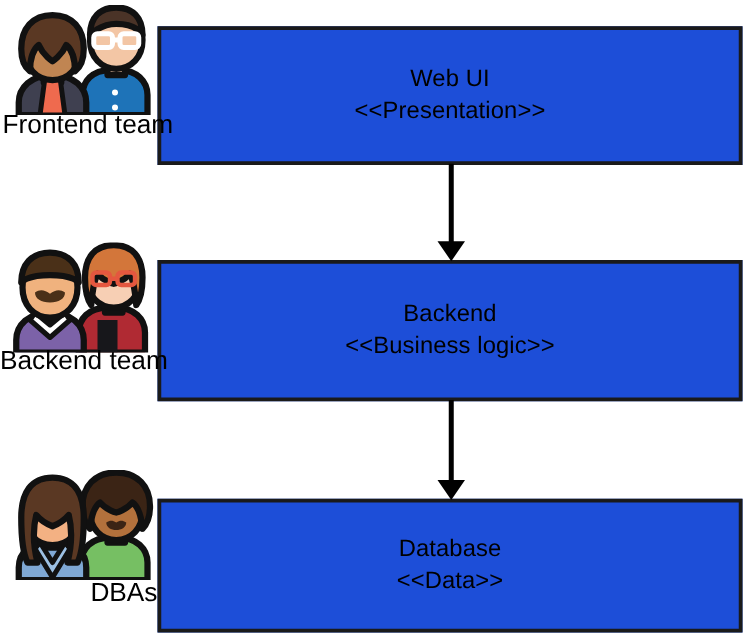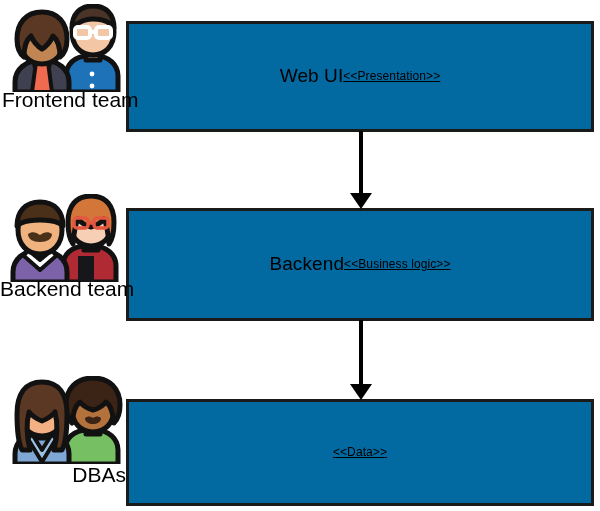--- a/index.html
+++ b/index.html
@@ -13,37 +13,36 @@
     position: relative;
     overflow: hidden;
     font-family: "Liberation Sans", sans-serif;
     color: #000000;
   }
 
   
   .layer-box {
     position: absolute;
     box-sizing: border-box;
-    background: #0369a1;
+    background: #1d4ed8;
     border: 3px solid #1a1a1a;
     display: flex;
-    flex-direction: row;
+    flex-direction: column;
     align-items: center;
     justify-content: center;
     text-align: center;
     line-height: 1.28;
   }
   .layer-title {
     font-size: 19px;
     letter-spacing: .1px;
   }
   .layer-stereotype {
-    font-size: 12px;
+    font-size: 19px;
     letter-spacing: .1px;
-    text-decoration: underline;
   }
 
   #box-web-ui      { left: 126px; top: 21px;  width: 468px; height: 111px; }
   #box-backend     { left: 126px; top: 208px; width: 468px; height: 113px; }
   #box-database    { left: 126px; top: 399px; width: 468px; height: 107px; }
 
   
   .arrow {
     position: absolute;
     width: 22px;
@@ -102,20 +101,21 @@
   <div class="layer-title">Web UI</div>
   <div class="layer-stereotype">&lt;&lt;Presentation&gt;&gt;</div>
 </div>
 
 <div class="layer-box" id="box-backend">
   <div class="layer-title">Backend</div>
   <div class="layer-stereotype">&lt;&lt;Business logic&gt;&gt;</div>
 </div>
 
 <div class="layer-box" id="box-database">
+  <div class="layer-title">Database</div>
   <div class="layer-stereotype">&lt;&lt;Data&gt;&gt;</div>
 </div>
 
 <div class="arrow" id="arrow-web-to-backend">
   <div class="shaft"></div>
   <div class="head"></div>
 </div>
 
 <div class="arrow" id="arrow-backend-to-db">
   <div class="shaft"></div>

